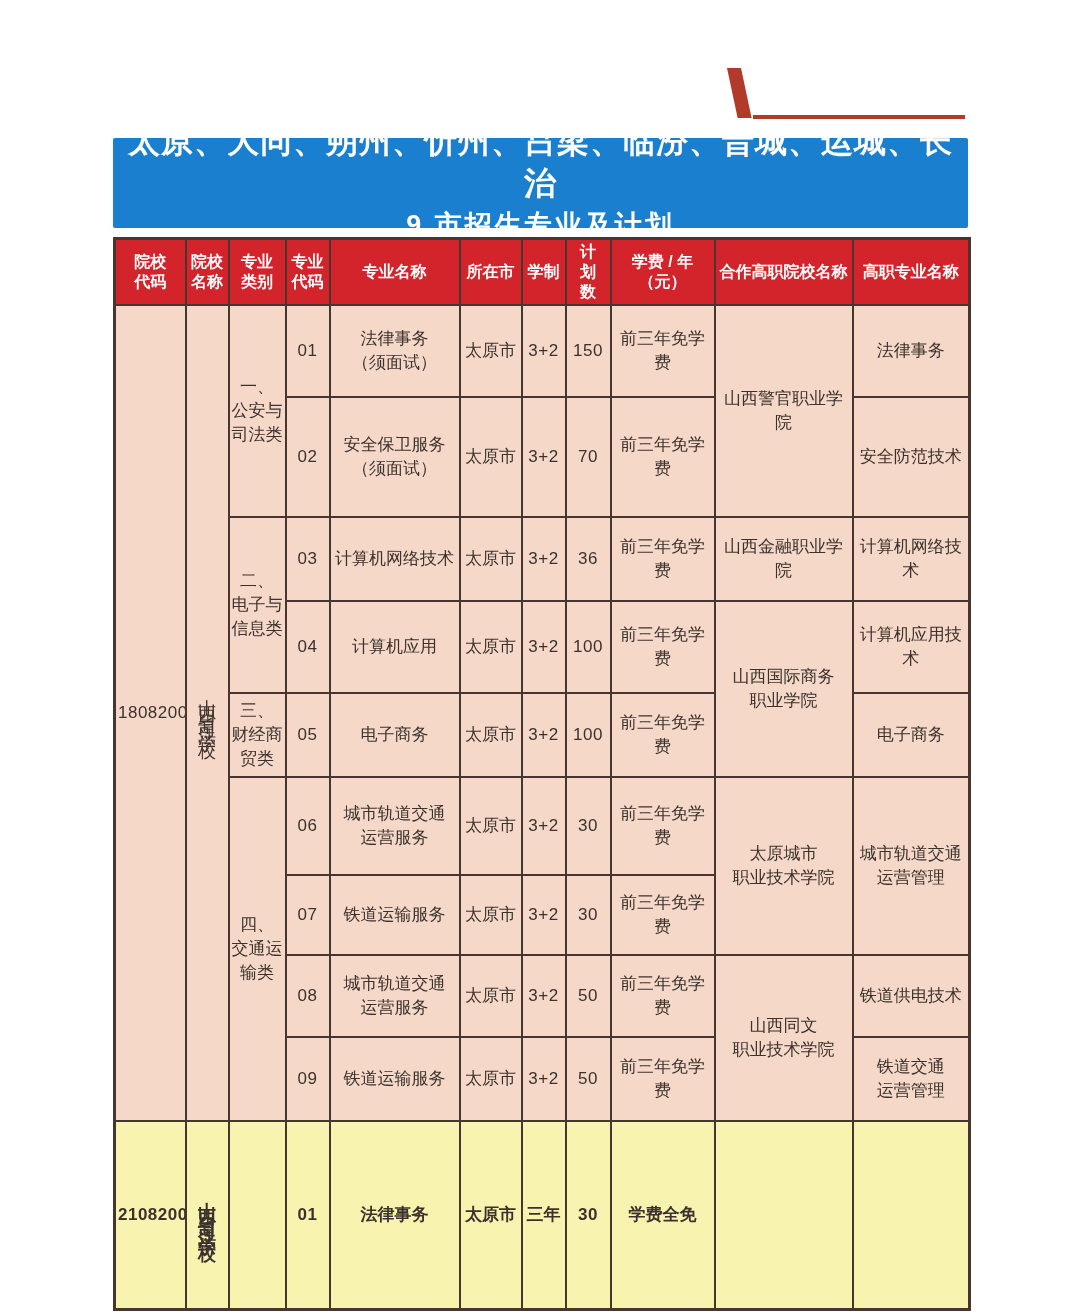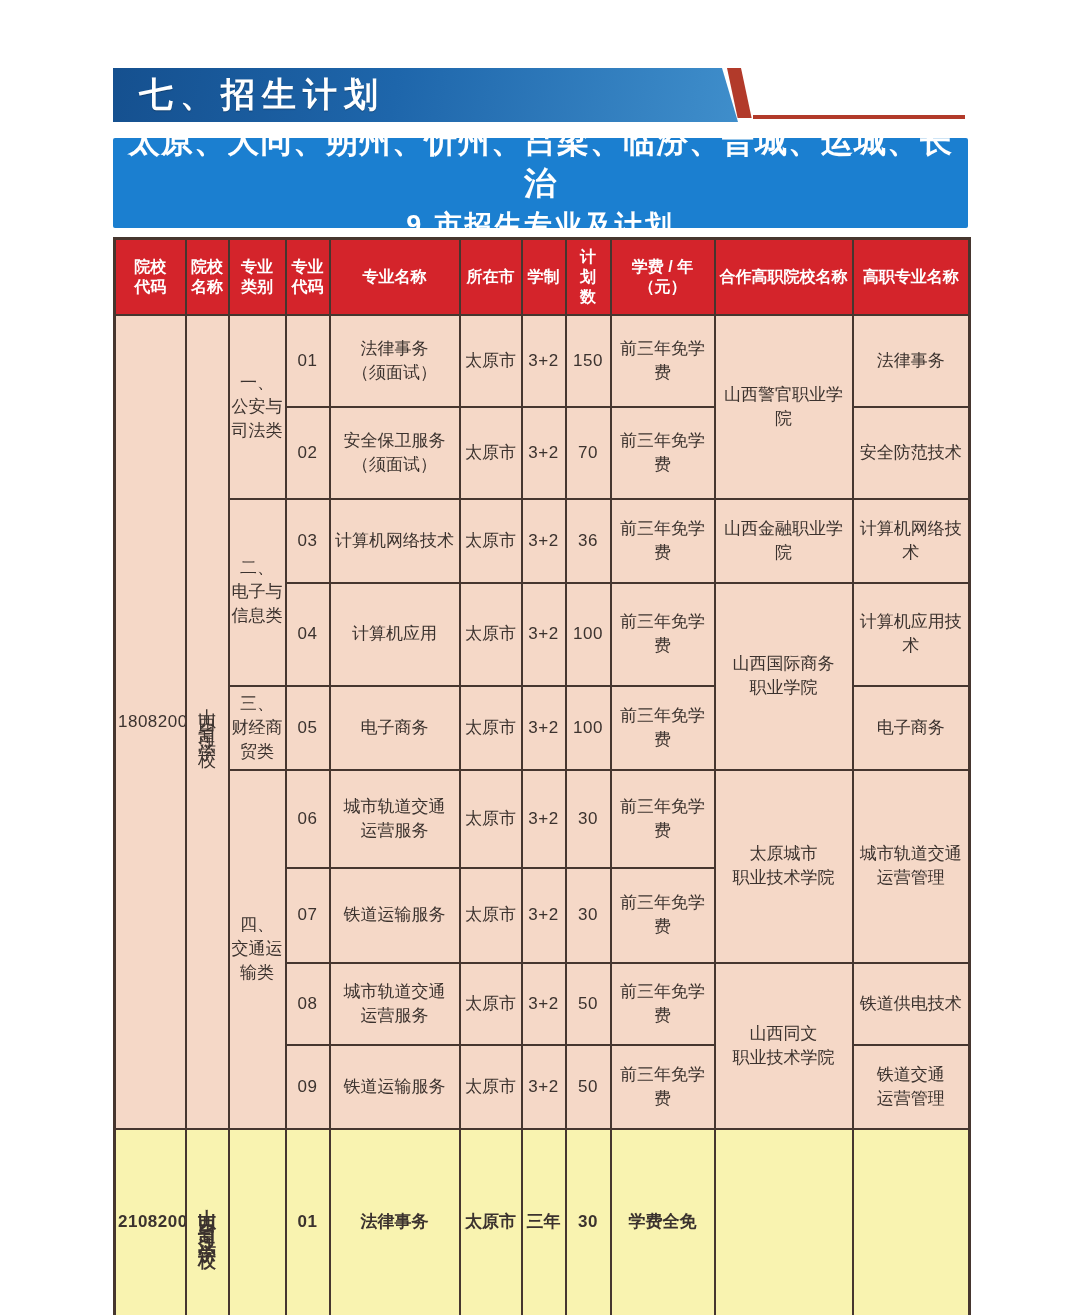--- a/index.html
+++ b/index.html
@@ -64,23 +64,20 @@
     writing-mode: vertical-lr; text-orientation: upright;
     letter-spacing: 7px; font-size: 18px; line-height: 22px;
   }
 </style>
 </head>
 <body>
 
 <div class="page">
 
   <div class="title-band">
-    <div class="title-blue">
-      <span>七、招生计划</span>
-    </div>
     <div class="title-slash"></div>
     <div class="title-line"></div>
   </div>
 
   <div class="region-banner">
     <div class="l1">太原、大同、朔州、忻州、吕梁、临汾、晋城、运城、长治</div>
     <div class="l2">9 市招生专业及计划</div>
   </div>
 
   <table class="plan">
@@ -91,21 +88,21 @@
         <col style="width:44px">
       <col style="width:130px">
         <col style="width:62px">
         <col style="width:44px">
         <col style="width:45px">
       <col style="width:104px">
         <col style="width:138px">
         <col style="width:117px">
     </colgroup>
     <thead>
-      <tr style="height:76px">
+      <tr style="height:66px">
         <th>院校
 代码</th>
         <th>院校
 名称</th>
         <th>专业
 类别</th>
         <th>专业
 代码</th>
         <th>专业名称</th>
         <th>所在市</th>
@@ -129,21 +126,21 @@
         <td class="num">01</td>
         <td>法律事务
 （须面试）</td>
         <td>太原市</td>
         <td class="num">3+2</td>
         <td class="num">150</td>
         <td class="fee">前三年免学费</td>
         <td rowspan="2" class="college">山西警官职业学院</td>
         <td class="hmajor">法律事务</td>
       </tr>
-      <tr style="height:92px">
+      <tr style="height:120px">
         <td class="num">02</td>
         <td>安全保卫服务
 （须面试）</td>
         <td>太原市</td>
         <td class="num">3+2</td>
         <td class="num">70</td>
         <td class="fee">前三年免学费</td>
         <td class="hmajor">安全防范技术</td>
       </tr>
       <tr style="height:84px">
@@ -152,21 +149,21 @@
 信息类</td>
         <td class="num">03</td>
         <td>计算机网络技术</td>
         <td>太原市</td>
         <td class="num">3+2</td>
         <td class="num">36</td>
         <td class="fee">前三年免学费</td>
         <td class="college">山西金融职业学院</td>
         <td class="hmajor">计算机网络技术</td>
       </tr>
-      <tr style="height:103px">
+      <tr style="height:92px">
         <td class="num">04</td>
         <td>计算机应用</td>
         <td>太原市</td>
         <td class="num">3+2</td>
         <td class="num">100</td>
         <td class="fee">前三年免学费</td>
         <td rowspan="2" class="college">山西国际商务
 职业学院</td>
         <td class="hmajor">计算机应用技术</td>
       </tr>
@@ -191,21 +188,21 @@
 运营服务</td>
         <td>太原市</td>
         <td class="num">3+2</td>
         <td class="num">30</td>
         <td class="fee">前三年免学费</td>
         <td rowspan="2" class="college">太原城市
 职业技术学院</td>
         <td rowspan="2" class="hmajor">城市轨道交通
 运营管理</td>
       </tr>
-      <tr style="height:95px">
+      <tr style="height:80px">
         <td class="num">07</td>
         <td>铁道运输服务</td>
         <td>太原市</td>
         <td class="num">3+2</td>
         <td class="num">30</td>
         <td class="fee">前三年免学费</td>
       </tr>
       <tr style="height:82px">
         <td class="num">08</td>
         <td>城市轨道交通

